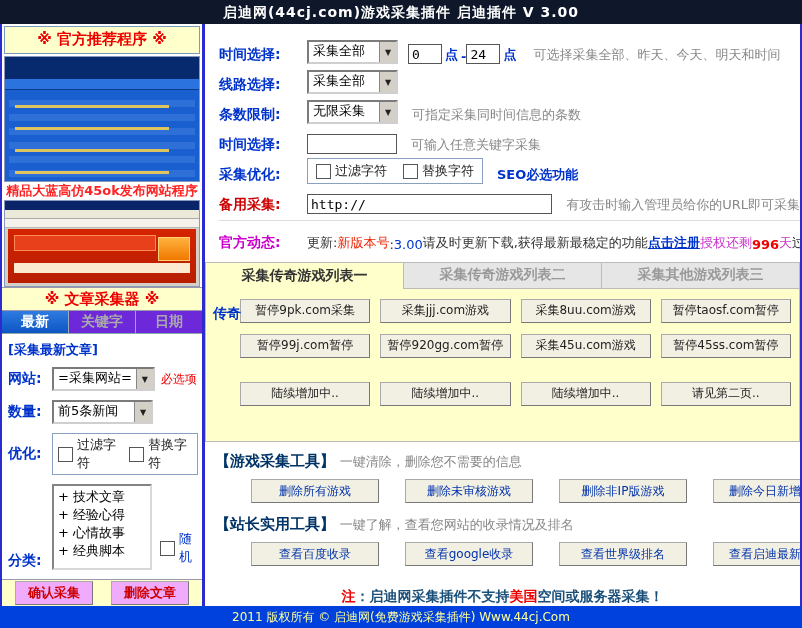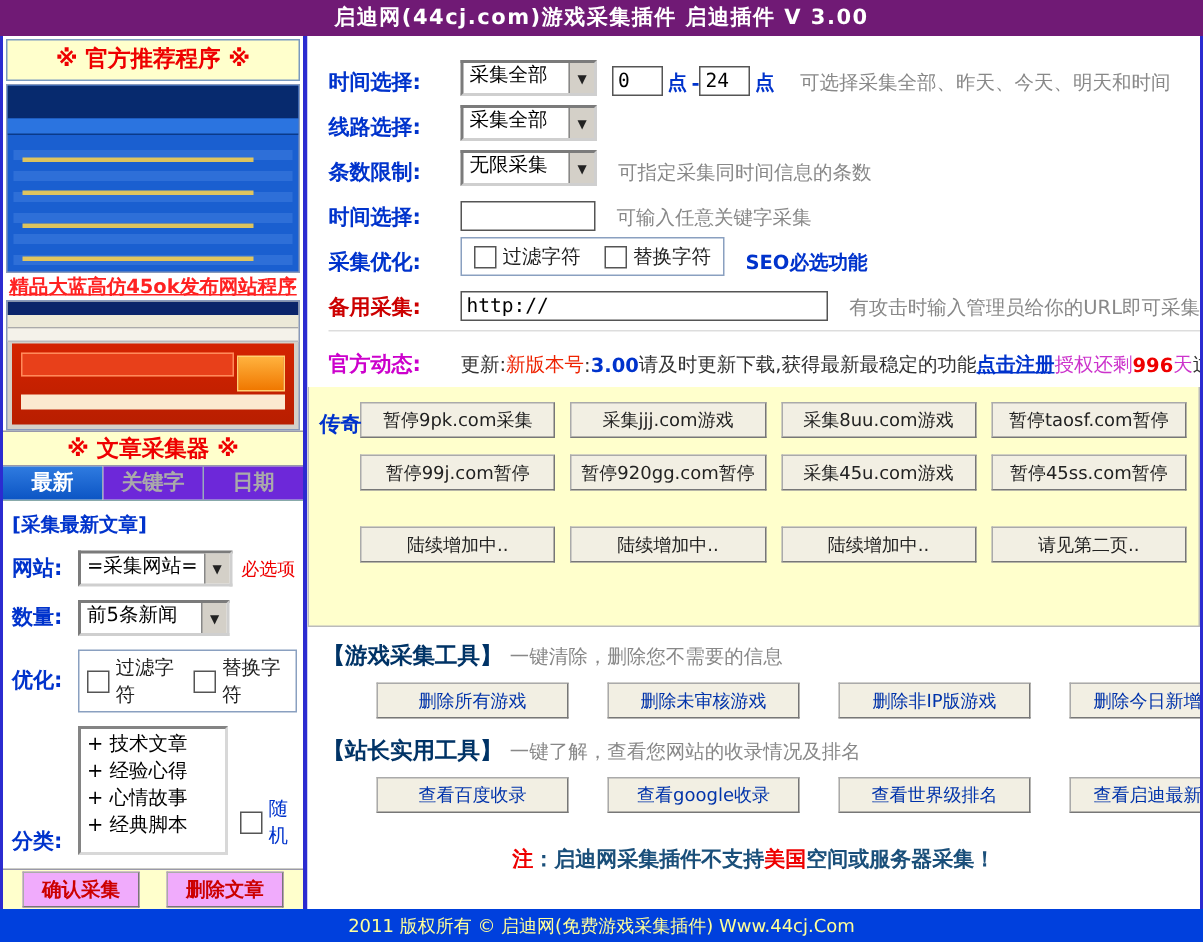--- a/index.html
+++ b/index.html
@@ -1,36 +1,36 @@
 <!DOCTYPE html>
 <html><head>
 <meta charset="utf-8">
 <style>
   html,body{margin:0;padding:0;}
   body{font-family:"DejaVu Sans","Liberation Sans",sans-serif;background:#666;}
   .window{position:relative;width:802px;height:628px;background:#2b2bd0;overflow:hidden;}
-  .titlebar{height:24px;background:#701a75;color:#fff;font-weight:bold;font-size:14px;
+  .titlebar{height:24px;background:#0f172a;color:#fff;font-weight:bold;font-size:14px;
             text-align:center;line-height:24px;letter-spacing:1px;}
   .body{position:absolute;top:24px;left:2px;right:2px;bottom:22px;display:flex;background:#fff;}
   .footer{position:absolute;left:0;right:0;bottom:0;height:22px;background:#0040dd;color:#ffff99;
           font-size:12px;text-align:center;line-height:22px;}
 
   
   .sidebar{width:200px;background:#fff;border-right:3px solid #2b2bd0;display:flex;flex-direction:column;}
   .promo-header{height:30px;margin:2px;background:#ffffcc;border:1px solid #7a9ac0;
                 color:#ee0000;font-weight:bold;font-size:15px;display:flex;align-items:center;justify-content:center;}
   .thumb{margin:0 2px;border:1px solid #8899bb;position:relative;overflow:hidden;cursor:pointer;}
   .thumb1{height:146px;background:#1a5fd0;}
   .thumb1 .hd{height:22px;background:#072a6e;}
   .thumb1 .nav{height:10px;background:#2b74e0;border-bottom:1px solid #0a3a8a;}
   .thumb1 .rows{position:absolute;top:36px;left:4px;right:4px;bottom:4px;
         background:repeating-linear-gradient(180deg,#1a5fd0 0 7px,#2e6fd8 7px 14px);}
   .thumb1 .yline{position:absolute;left:10px;right:30px;height:3px;background:#ffd54a;opacity:.85;}
   .caption{height:22px;color:#ff2222;font-weight:bold;font-size:13px;display:flex;align-items:center;
-           justify-content:center;text-decoration:underline;cursor:pointer;}
+           justify-content:center;cursor:pointer;}
   .thumb2{height:100px;background:#d4d0c8;}
   .thumb2 .tbar{height:9px;background:#0a246a;}
   .thumb2 .mbar{height:8px;background:#ece9d8;border-bottom:1px solid #aaa;}
   .thumb2 .abar{height:8px;background:#f4f2ea;border-bottom:1px solid #bbb;}
   .thumb2 .content{position:absolute;top:28px;left:3px;right:3px;bottom:3px;
         background:linear-gradient(180deg,#d42300,#b81e00);}
   .thumb2 .banner{position:absolute;top:6px;left:6px;right:40px;height:14px;background:#e8401a;border:1px solid #ff8a5a;}
   .thumb2 .promo{position:absolute;top:8px;right:6px;width:30px;height:22px;
         background:linear-gradient(180deg,#ffb23e,#f07800);border:1px solid #ffd070;}
   .thumb2 .menu{position:absolute;top:34px;left:6px;right:6px;height:10px;background:#fbe9d0;}
@@ -74,21 +74,21 @@
   .frow{display:flex;align-items:flex-end;height:24px;margin-bottom:6px;white-space:nowrap;}
   .flabel{width:88px;font-size:14px;font-weight:bold;color:#0033cc;flex:none;}
   .flabel.red{color:#cc0000;}
   .flabel.magenta{color:#cc00cc;}
   .hint{color:#888;font-size:13px;margin-left:14px;}
   .blue-bold{color:#0033cc;font-weight:bold;font-size:13px;}
   .dot{color:#0033cc;font-weight:bold;font-size:13px;margin:0 3px;}
   .optbox{display:inline-flex;align-items:center;border:1px solid #8aa0c0;padding:3px 8px;gap:16px;}
   .news-row{border-top:1px solid #ddd;padding-top:5px;height:26px;font-size:13px;color:#333;overflow:hidden;}
   .news-red{color:#ee2200;}
-  .news-ver{color:#0033cc;font-weight:bold;}
+  .news-ver{color:#0033cc;font-weight:normal;}
   .news-link{color:#0033cc;font-weight:bold;text-decoration:underline;cursor:pointer;}
   .news-auth{color:#cc33cc;}
   .news-days{color:#ee0000;font-weight:bold;}
 
   .game-tabs{display:flex;height:28px;margin-top:4px;}
   .game-tab{flex:1;display:flex;align-items:center;justify-content:center;font-size:14px;font-weight:bold;
             color:#999;background:#e6e6e6;border:1px solid #bbb;border-left:none;cursor:pointer;}
   .game-tab:first-child{border-left:1px solid #bbb;}
   .game-tab.active{background:#ffffcc;color:#333;border-bottom:none;}
   .game-panel{height:160px;background:#ffffcc;border:1px solid #bbb;border-top:none;position:relative;
@@ -275,20 +275,25 @@
           <span class="news-ver">3.00</span>
           <span> 请及时更新下载,获得最新最稳定的功能</span>
           <span class="news-link">点击注册</span>
           <span class="news-auth"> 授权还剩</span>
           <span class="news-days">996</span>
           <span class="news-auth">天</span>
           <span> 过期</span>
         </div>
       </div>
 
+      <div class="game-tabs">
+        <div class="game-tab active">采集传奇游戏列表一</div>
+        <div class="game-tab">采集传奇游戏列表二</div>
+        <div class="game-tab">采集其他游戏列表三</div>
+      </div>
 
       <div class="game-panel">
         <span class="game-side-label">传奇</span>
         <div class="game-grid">
           <button class="gbtn">暂停9pk.com采集</button>
           <button class="gbtn">采集jjj.com游戏</button>
           <button class="gbtn">采集8uu.com游戏</button>
           <button class="gbtn">暂停taosf.com暂停</button>
           <button class="gbtn">暂停99j.com暂停</button>
           <button class="gbtn">暂停920gg.com暂停</button>

